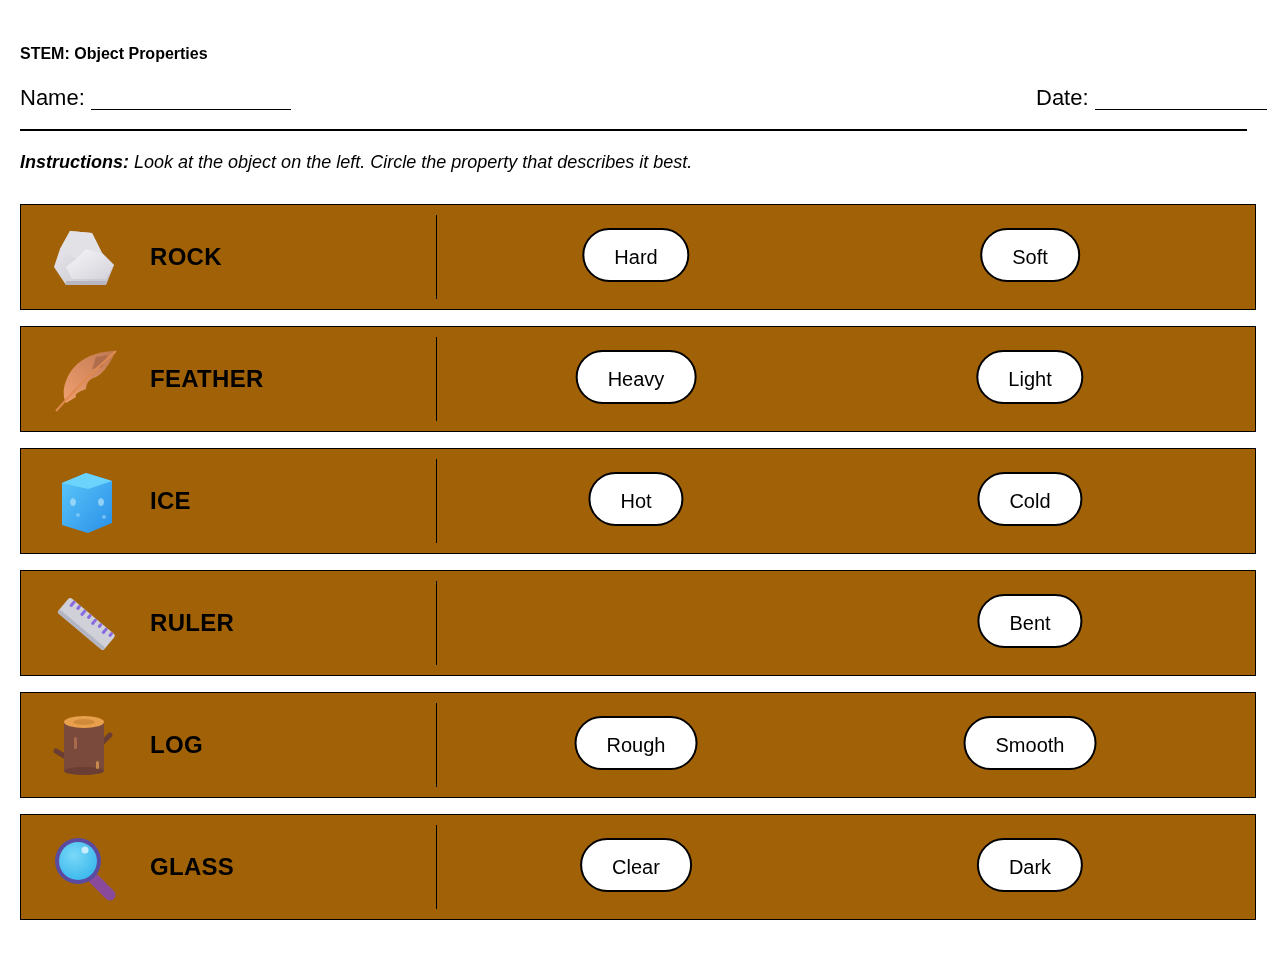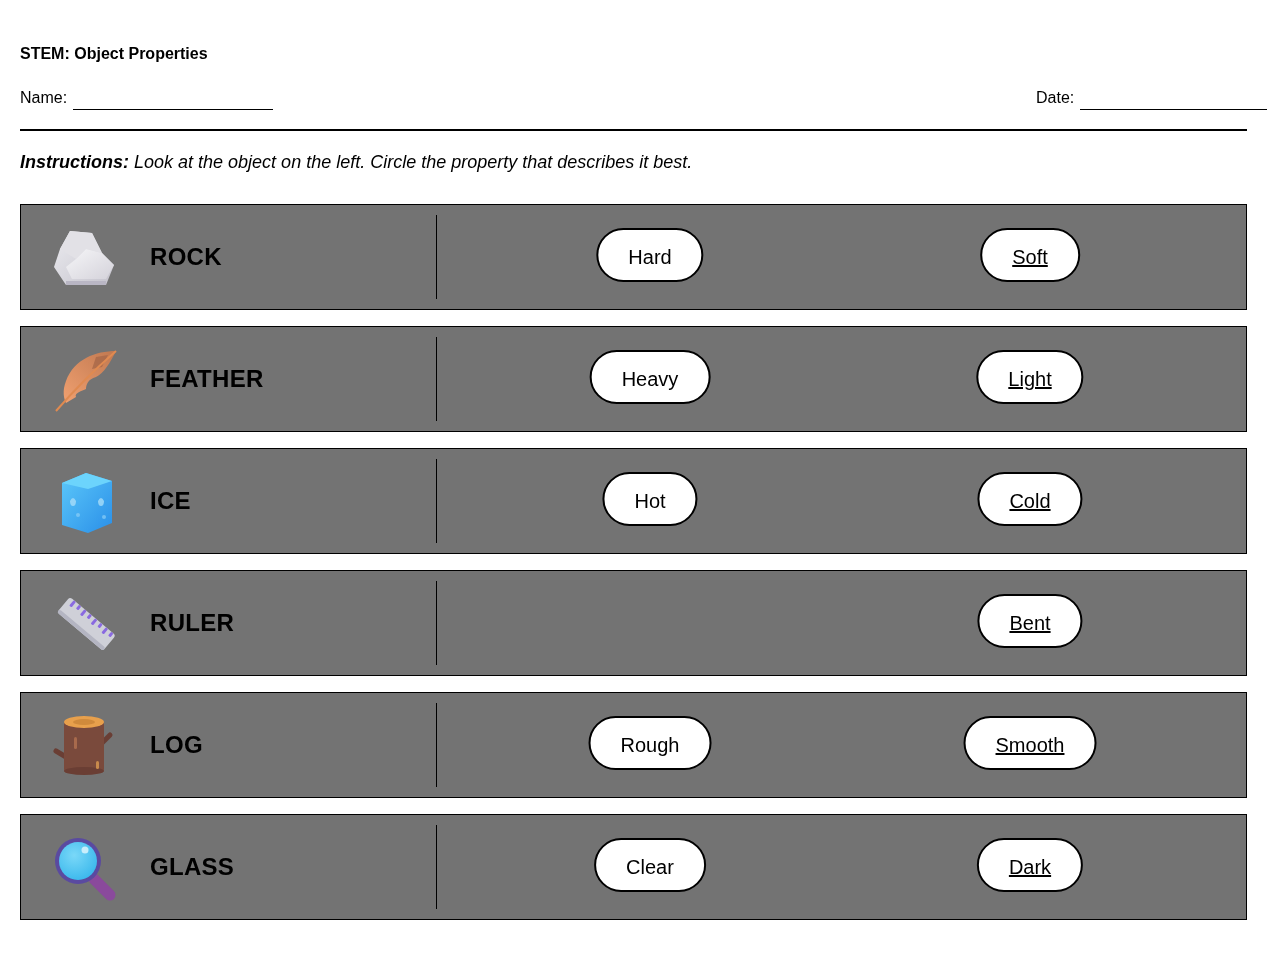--- a/index.html
+++ b/index.html
@@ -1,36 +1,36 @@
 <!DOCTYPE html>
 <html><head>
 <meta charset="utf-8">
 <style>
   html, body { margin: 0; padding: 0; background: #ffffff; }
   body { width: 1267px; height: 956px; position: relative; font-family: "Liberation Sans", sans-serif; color: #000; overflow: hidden; }
   .title { position: absolute; left: 20px; top: 39px; font-size: 16px; font-weight: bold; margin: 0; line-height: 30px; }
-  .field { position: absolute; top: 87px; font-size: 16px; line-height: 22px; display: flex; align-items: flex-end; }
+  .field { position: absolute; top: 87px; font-size: 22px; line-height: 22px; display: flex; align-items: flex-end; }
   .field .label { white-space: nowrap; }
   .field .blank { display: inline-block; border-bottom: 1px solid #000; height: 16px; margin-left: 6px; margin-bottom: -1px; }
   .name-field { left: 20px; }
   .name-field .blank { width: 200px; }
   .date-field { left: 1036px; }
   .date-field .blank { width: 200px; }
   .rule { position: absolute; left: 20px; top: 129px; width: 1227px; height: 0; border-top: 2px solid #000; }
   .instructions { position: absolute; left: 20px; top: 151px; font-size: 18px; font-style: italic; line-height: 22px; white-space: nowrap; }
   .instructions b { font-weight: bold; margin-top: 14px; }
-  .row { position: absolute; left: 20px; width: 1225px; height: 104px; border: 1px solid #000; background: #737373; }
+  .row { position: absolute; left: 20px; width: 1225px; height: 104px; border: 1px solid #000; background: #a16207; padding-left: 9px; }
   .row .icon { position: absolute; left: 31px; top: 20px; width: 66px; height: 66px; }
   .row .obj-label { position: absolute; left: 129px; top: 38px; font-size: 24px; font-weight: bold; line-height: 28px; letter-spacing: 0.3px; }
   .row .divider { position: absolute; left: 415px; top: 10px; width: 0; height: 84px; border-left: 1px solid #000; }
   .pill { position: absolute; top: 23px; height: 54px; border: 2px solid #000; border-radius: 30px; background: #fff;
           font-family: "Liberation Sans", sans-serif; font-size: 20px; color: #000; padding: 0 30px; line-height: 54px;
           transform: translateX(-50%); white-space: nowrap; cursor: pointer; }
-  .pill.left { left: 629px; text-align: center; }
-  .pill.right { left: 1009px; text-decoration: underline; }
+  .pill.left { left: 615px; text-align: center; }
+  .pill.right { left: 1009px; }
 </style>
 </head>
 <body>
 
 <h1 class="title">STEM: Object Properties</h1>
 
 <div class="field name-field">
   <span class="label">Name:</span>
   <span class="blank"></span>
 </div>

